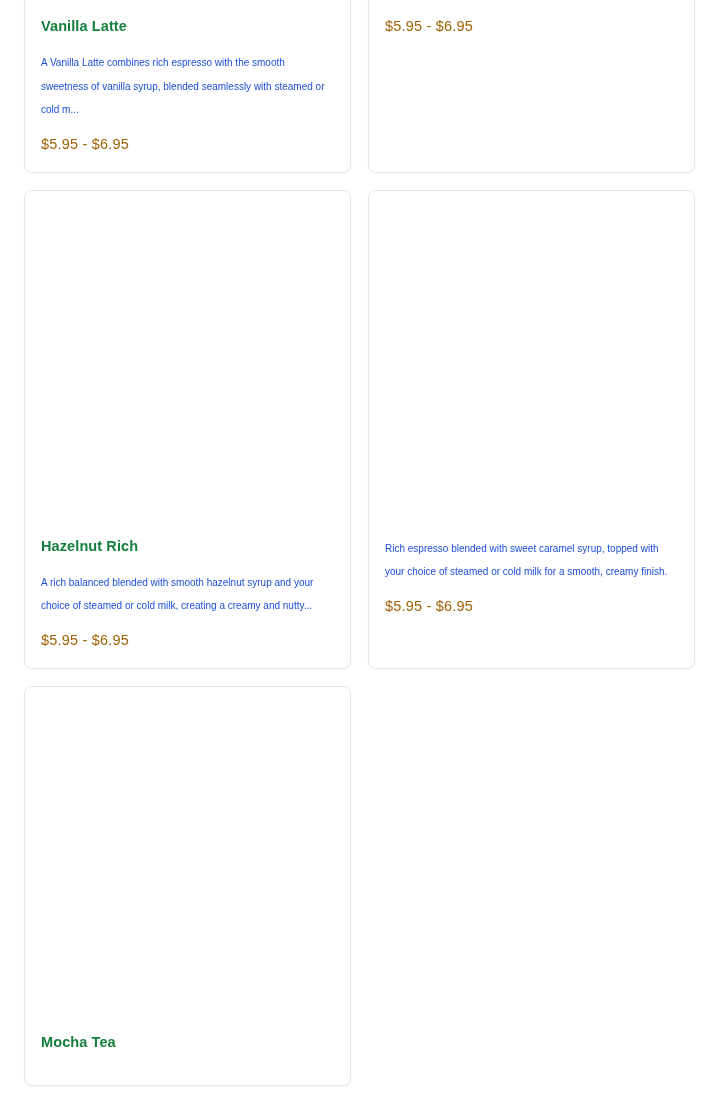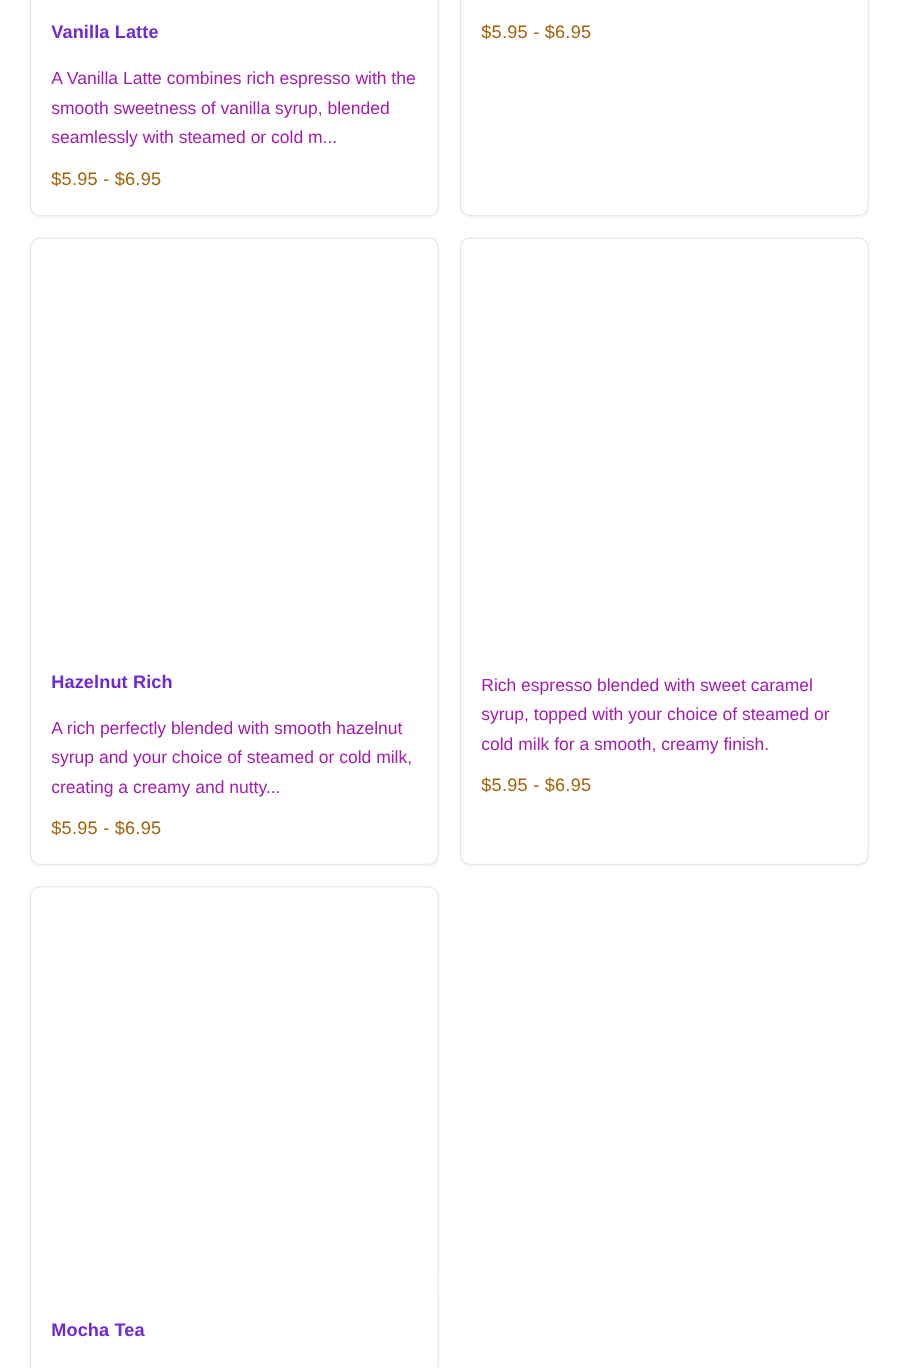--- a/index.html
+++ b/index.html
@@ -50,29 +50,29 @@
     flex: 0 0 auto;
   }
 
   .card-body {
     padding: 16px 16px 18px 16px;
   }
 
   .card-title {
     font-size: 14.5px;
     font-weight: bold;
-    color: #6d28d9;
+    color: #15803d;
     letter-spacing: 0.1px;
     line-height: 18px;
     margin-bottom: 16px;
   }
 
   .card-desc {
-    font-size: 14px;
-    color: #a21caf;
+    font-size: 10px;
+    color: #1d4ed8;
     line-height: 23.5px;
     margin-bottom: 13px;
     font-weight: normal;
   }
 
   .card-price {
     font-size: 14.5px;
     color: #a16207;
     line-height: 19px;
     letter-spacing: 0.2px;
@@ -98,21 +98,21 @@
       <div class="card-image"></div>
       <div class="card-body">
         <div class="card-price">$5.95 - $6.95</div>
       </div>
     </div>
 
     <div class="card">
       <div class="card-image"></div>
       <div class="card-body">
         <div class="card-title">Hazelnut Rich</div>
-        <div class="card-desc">A rich perfectly blended with smooth hazelnut syrup and your choice of steamed or cold milk, creating a creamy and nutty...</div>
+        <div class="card-desc">A rich balanced blended with smooth hazelnut syrup and your choice of steamed or cold milk, creating a creamy and nutty...</div>
         <div class="card-price">$5.95 - $6.95</div>
       </div>
     </div>
 
     <div class="card">
       <div class="card-image"></div>
       <div class="card-body">
         <div class="card-desc">Rich espresso blended with sweet caramel syrup, topped with your choice of steamed or cold milk for a smooth, creamy finish.</div>
         <div class="card-price">$5.95 - $6.95</div>
       </div>

